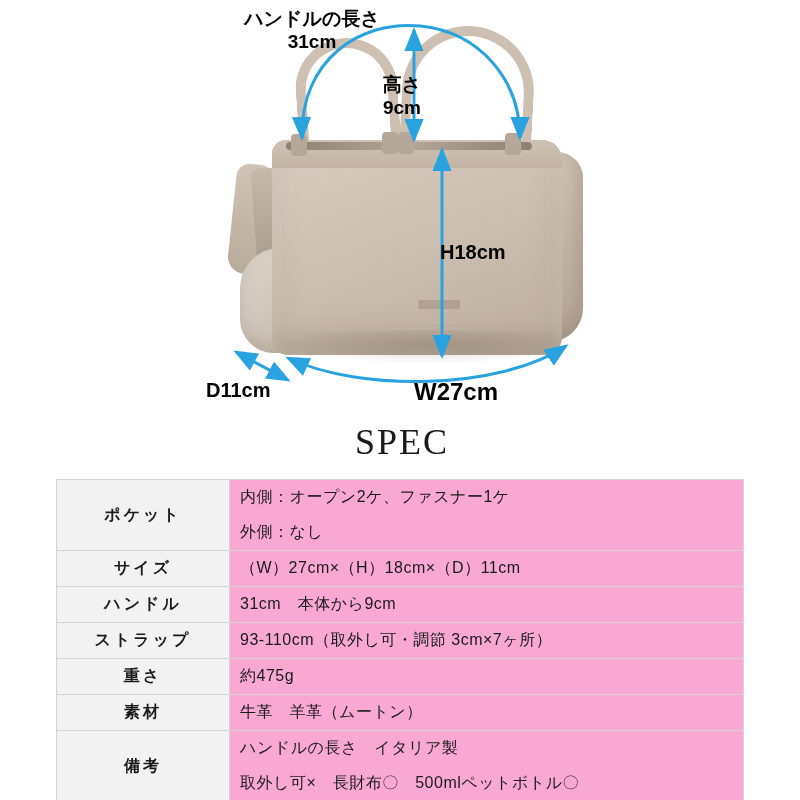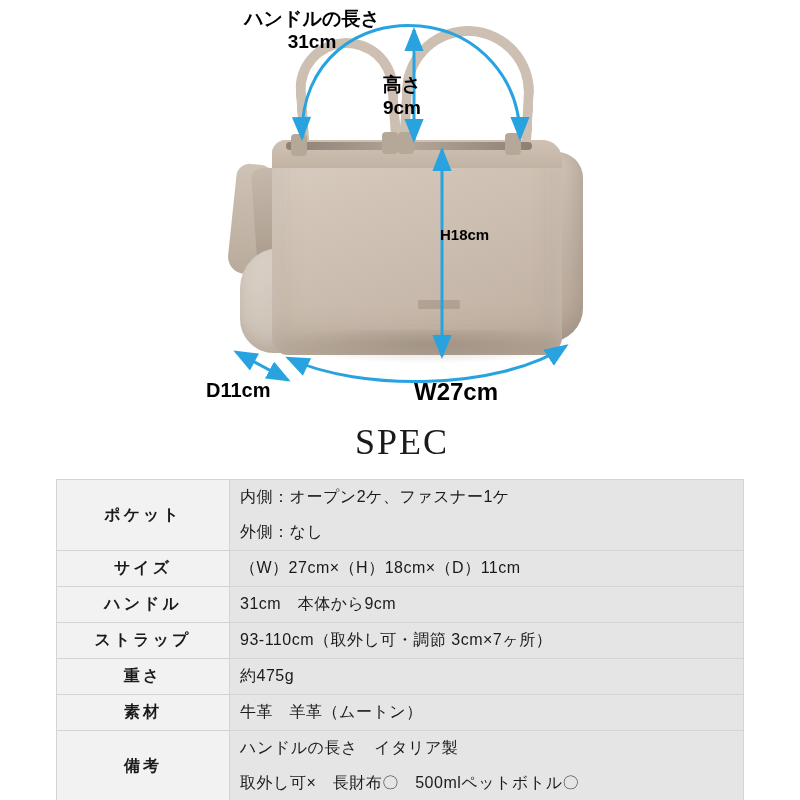--- a/index.html
+++ b/index.html
@@ -177,22 +177,22 @@
   }
   .lbl-height {
     left: 352px;
     top: 74px;
     width: 100px;
     font-size: 19px;
     text-align: center;
   }
   .lbl-h18 {
     left: 440px;
-    top: 226px;
-    font-size: 15px;
+    top: 240px;
+    font-size: 20px;
   }
   .lbl-w27 {
     left: 414px;
     top: 378px;
     font-size: 24px;
   }
   .lbl-d11 {
     left: 206px;
     top: 378px;
     font-size: 20px;
@@ -225,21 +225,21 @@
     vertical-align: middle;
   }
   td.th {
     width: 152px;
     background: #f2f2f2;
     text-align: center;
     font-weight: bold;
     letter-spacing: 3px;
   }
   td.val {
-    background: #e5e5e5;
+    background: #f9a8d4;
     text-align: left;
     padding-left: 14px;
     letter-spacing: .5px;
   }
   td.val.nb { border-bottom: none; }
   td.val.nt { border-top: none; }
 </style>
 </head>
 <body>
 

